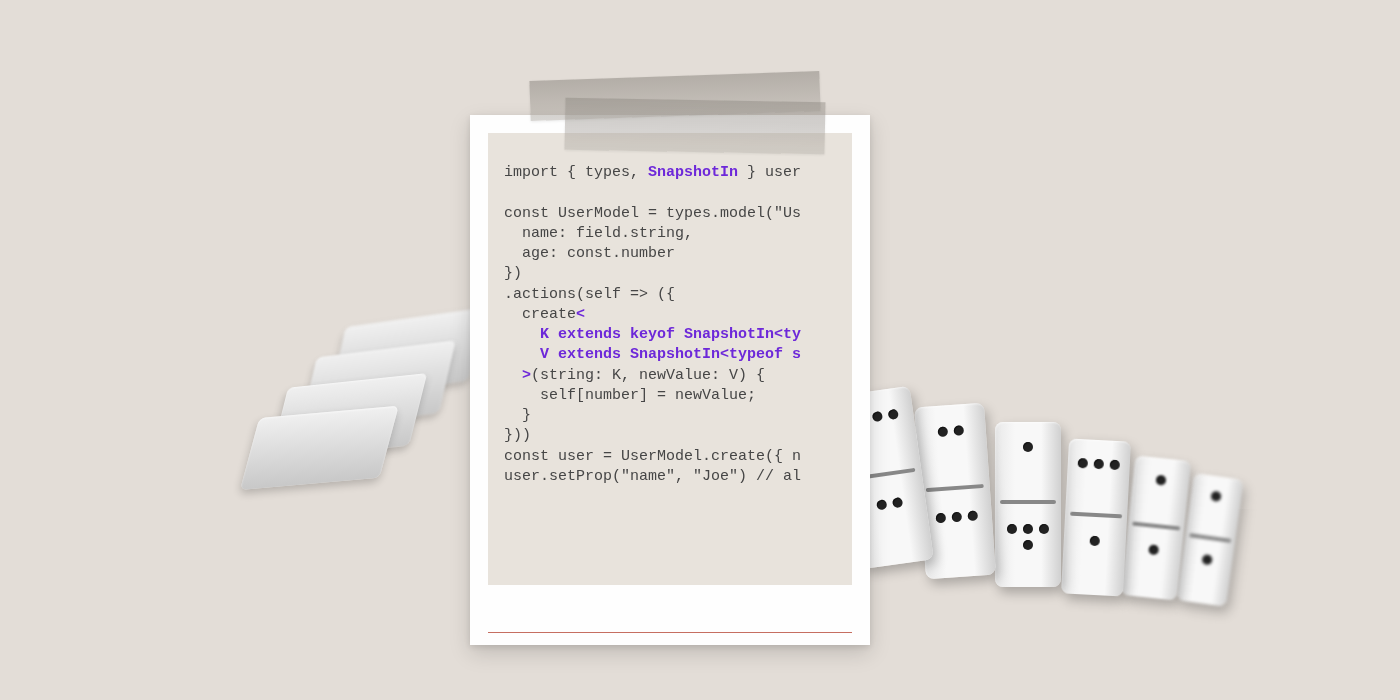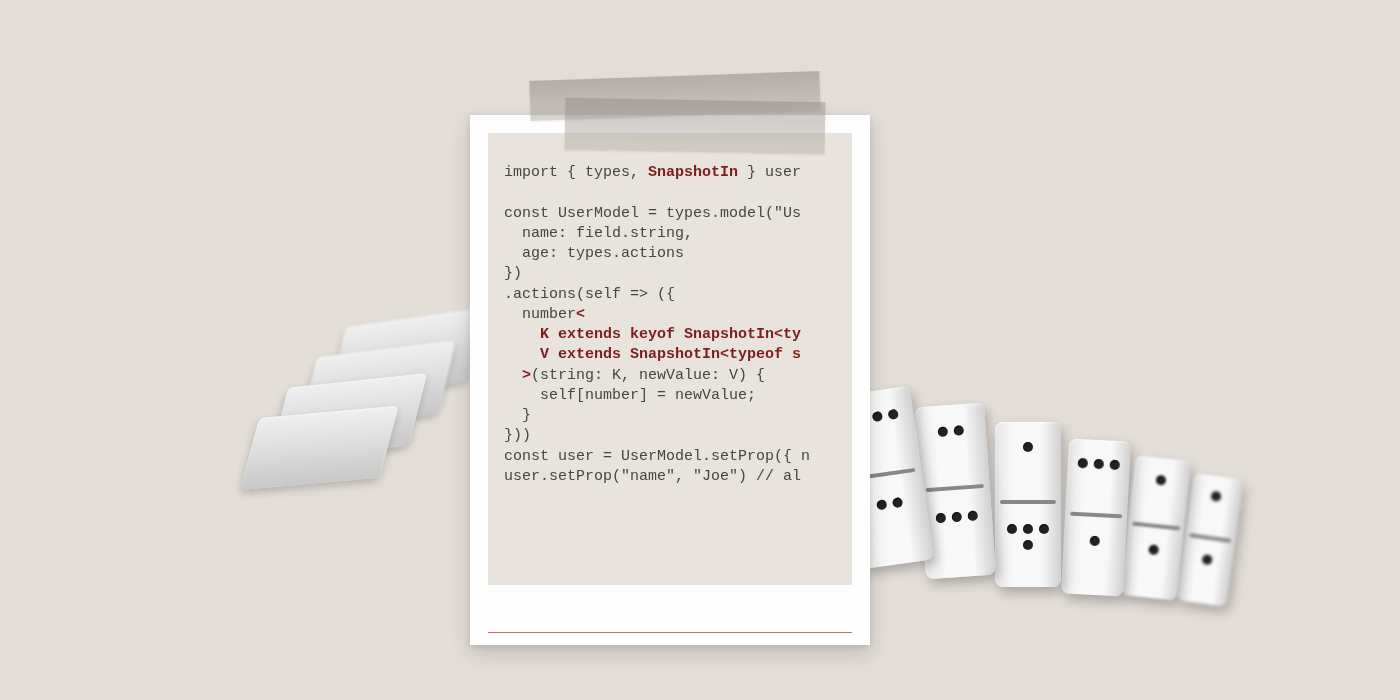--- a/index.html
+++ b/index.html
@@ -88,21 +88,21 @@
       height: 100%;
       background: #e8e3dc;
       padding: 30px 16px 12px 16px;
       overflow: hidden;
       font-size: 15px;
       line-height: 1.35;
       color: #464646;
       white-space: pre;
       font-weight: 500;
     }
-    .hl { color: #7f1d1d; font-weight: bold; }
+    .hl { color: #6d28d9; font-weight: bold; }
     .bottom-line {
       position: absolute;
       left: 18px;
       right: 18px;
       bottom: 12px;
       height: 1.5px;
       background: #b84a3a;
       opacity: 0.8;
     }
 
@@ -189,26 +189,26 @@
 </div>
 
 <div class="tape tape1"></div>
 <div class="tape tape2"></div>
 
 <div class="polaroid">
   <div class="code-area"><span>import { types, </span><span class="hl">SnapshotIn</span><span> } user</span>
 <span></span>
 <span>const UserModel = types.model("Us</span>
 <span>  name: field.string,</span>
-<span>  age: types.actions</span>
+<span>  age: const.number</span>
 <span>})</span>
 <span>.actions(self =&gt; ({</span>
-<span>  number</span><span class="hl">&lt;</span>
+<span>  create</span><span class="hl">&lt;</span>
 <span class="hl">    K extends keyof SnapshotIn&lt;ty</span>
 <span class="hl">    V extends SnapshotIn&lt;typeof s</span>
 <span class="hl">  &gt;</span><span>(string: K, newValue: V) {</span>
 <span>    self[number] = newValue;</span>
 <span>  }</span>
 <span>}))</span>
-<span>const user = UserModel.setProp({ n</span>
+<span>const user = UserModel.create({ n</span>
 <span>user.setProp("name", "Joe") // al</span></div>
   <div class="bottom-line"></div>
 </div>
 
 </body></html>

